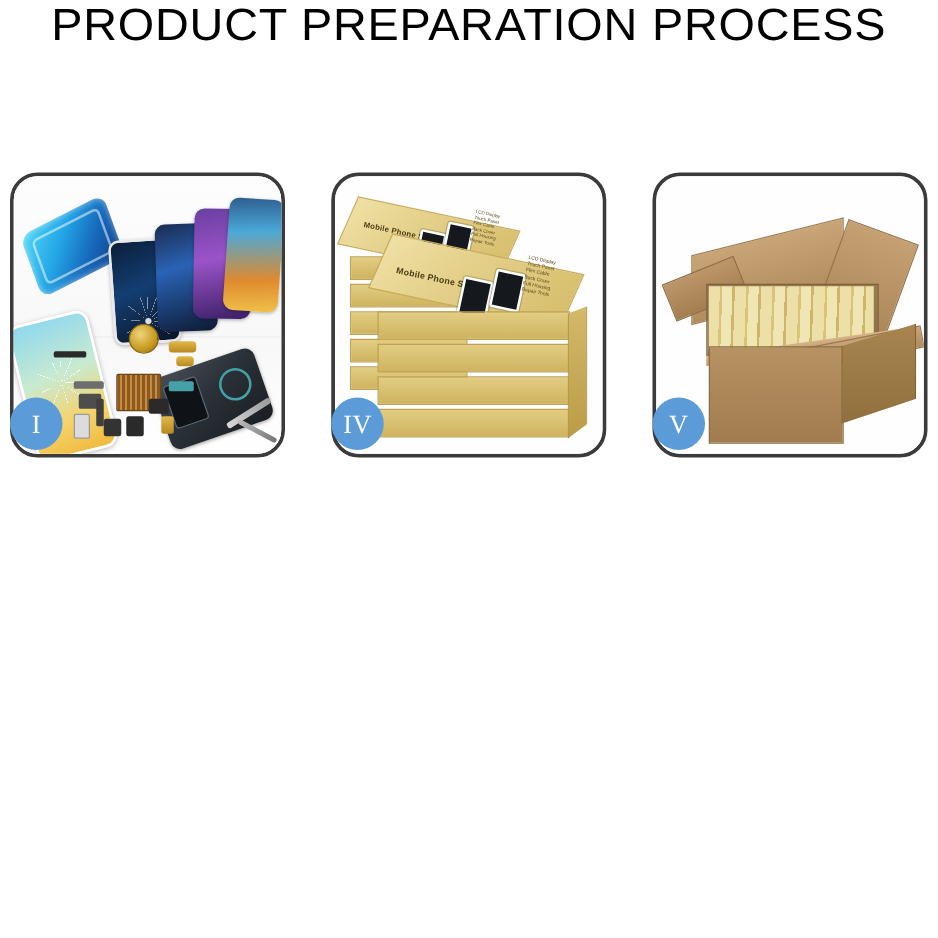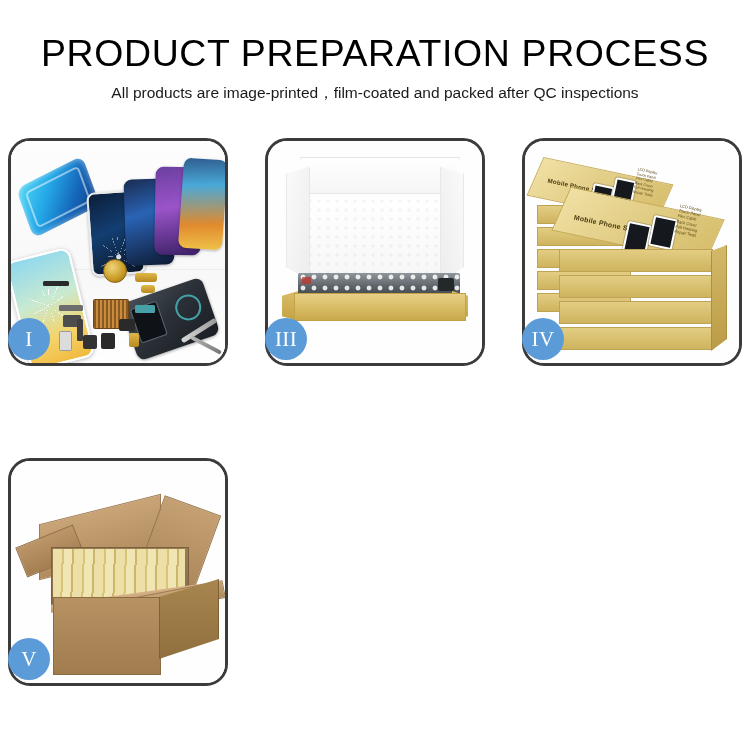--- a/index.html
+++ b/index.html
@@ -11,21 +11,20 @@
     width: 750px;
     height: 750px;
     font-family: "Liberation Sans", sans-serif;
     overflow: hidden;
     position: relative;
   }
 
   
   .header {
     width: 750px;
-    padding-top: 34px;
     text-align: center;
     box-sizing: border-box;
   }
   .title {
     font-family: "Liberation Sans", sans-serif;
     font-size: 36px;
     font-weight: 400;
     letter-spacing: 0.6px;
     color: #000000;
     line-height: 40px;
@@ -427,21 +426,20 @@
   .p6-sheen {
     position:absolute; right:16px; top:14px; width:54px; height:48px;
     background:radial-gradient(ellipse at 60% 40%, rgba(235,240,245,.9), rgba(255,255,255,0) 70%);
   }
 </style>
 </head>
 <body>
 
 <div class="header">
   <div class="title">PRODUCT PREPARATION PROCESS</div>
-  <div class="subtitle">All products are image-printed，film-coated and packed after QC inspections</div>
 </div>
 
 <div class="grid">
 
   <div class="panel">
     <div class="panel-inner">
       <div class="p1-bg"></div>
       <div class="p1-line"></div>
 
       <div class="p1-blue"></div>
@@ -475,34 +473,20 @@
         <div class="pt gold" style="left:72px;top:58px;width:10px;height:14px;border-radius:2px;"></div>
       </div>
 
       <div class="p1-tweezer"></div>
       <div class="p1-screwdriver"></div>
     </div>
     <div class="badge">I</div>
   </div>
 
 
-  <div class="panel">
-    <div class="panel-inner">
-      <div class="p3-lid"></div>
-      <div class="p3-back"></div>
-      <div class="p3-foam"></div>
-      <div class="p3-flapL"></div>
-      <div class="p3-flapR"></div>
-      <div class="p3-screen"></div>
-      <div class="p3-trayL"></div>
-      <div class="p3-trayR"></div>
-      <div class="p3-tray"></div>
-    </div>
-    <div class="badge">III</div>
-  </div>
 
   <div class="panel">
     <div class="panel-inner p4">
 
       <div class="gbox">
         <div class="front" style="left:12px;top:64px;width:92px;height:17px;"></div>
         <div class="front" style="left:12px;top:86px;width:92px;height:17px;"></div>
         <div class="front" style="left:12px;top:108px;width:92px;height:17px;"></div>
         <div class="front" style="left:12px;top:130px;width:92px;height:17px;"></div>
         <div class="front" style="left:12px;top:152px;width:92px;height:17px;"></div>

